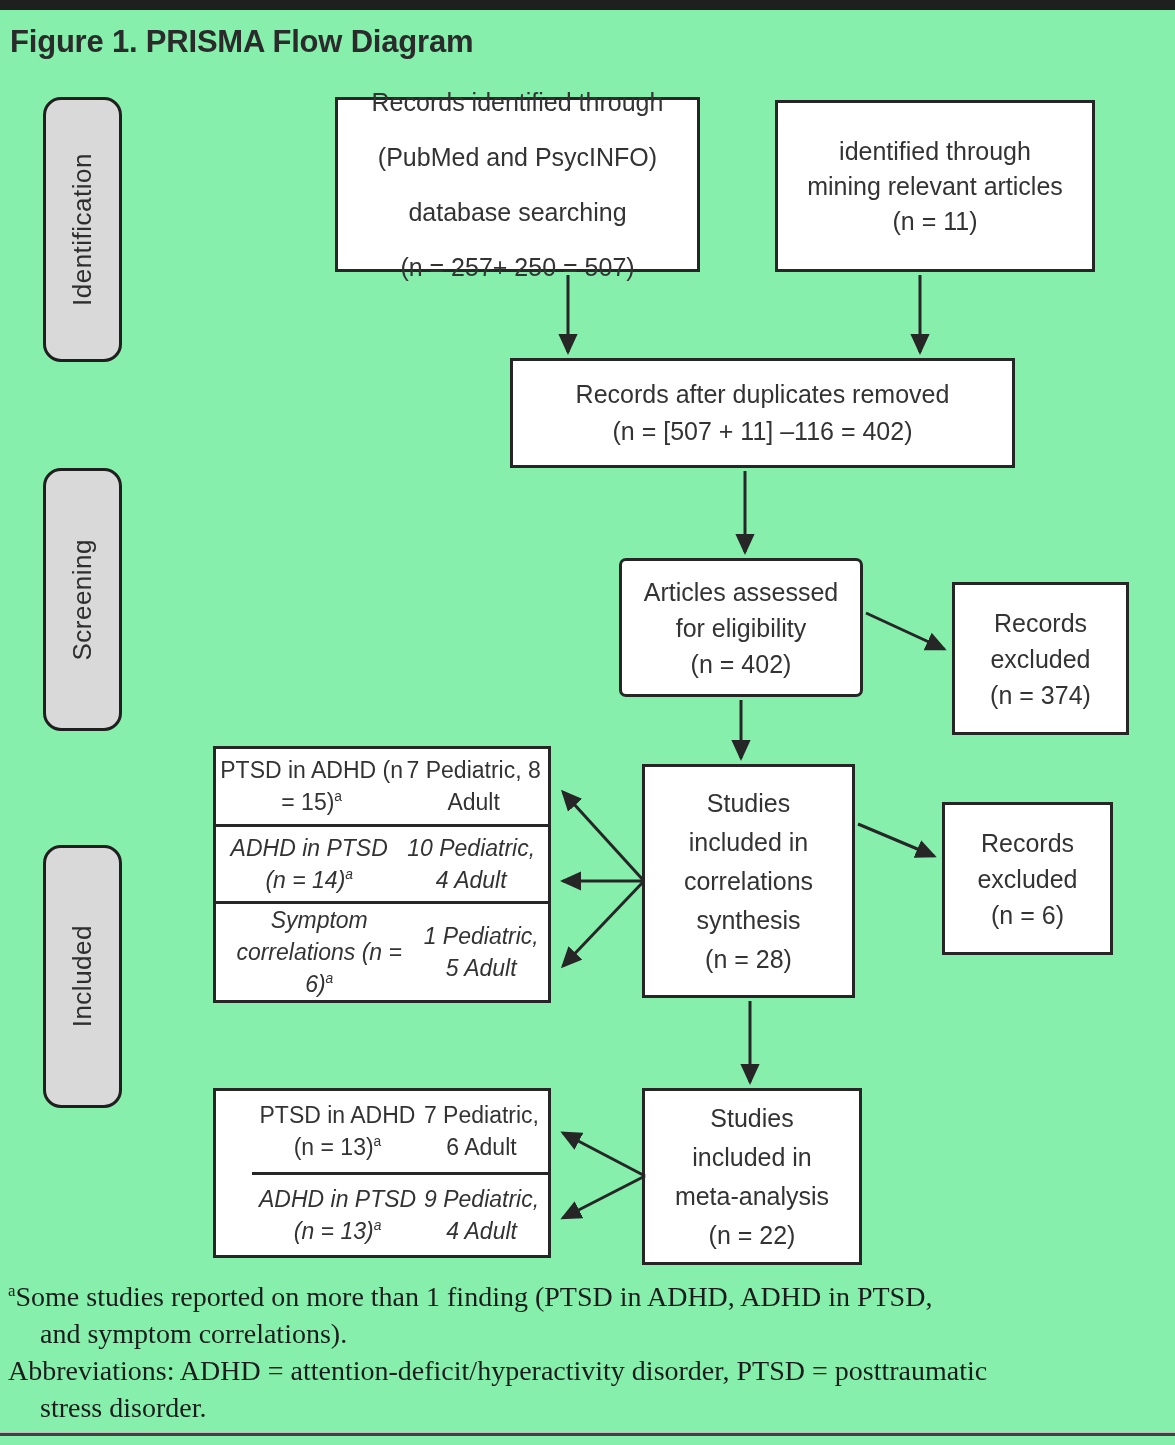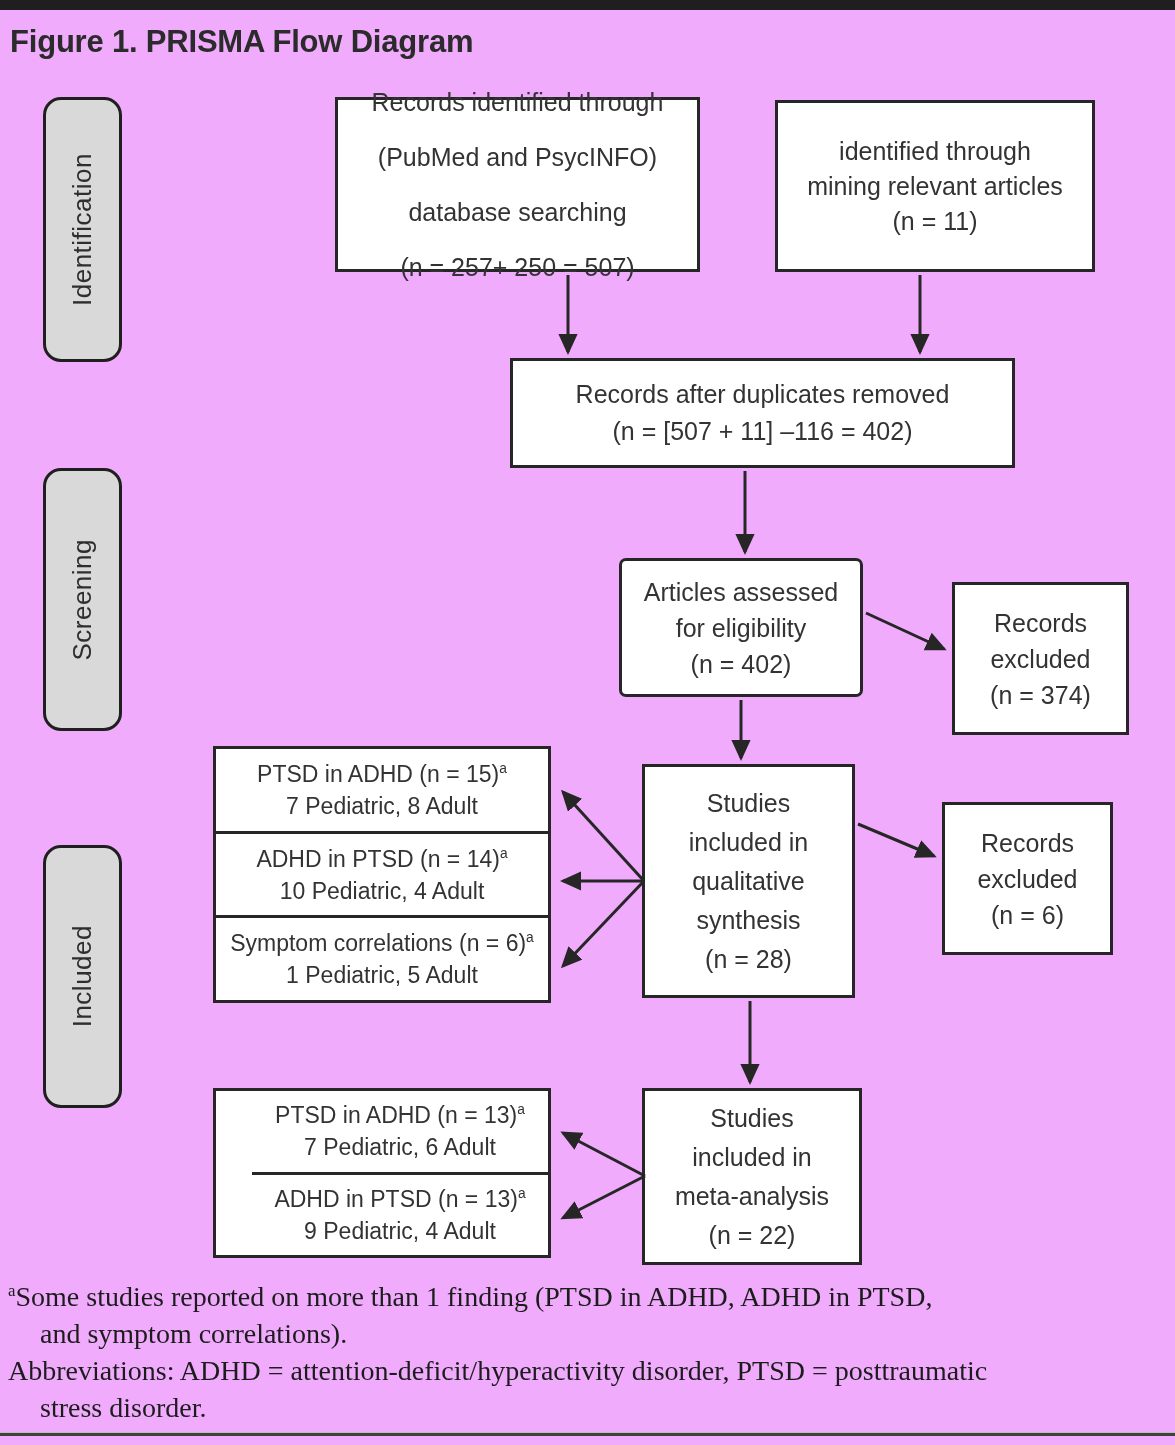--- a/index.html
+++ b/index.html
@@ -1,20 +1,20 @@
 <!DOCTYPE html>
 <html style="--border: #262626; --text: #333333; --stage-fill: #d9d9d9; --bar: #1f1f1f;"><head>
 <meta charset="utf-8">
 <style>
   :root{
     --border:#262626; --text:#333333; --stage-fill:#d9d9d9; --bar:#1f1f1f;
   }
   html,body{margin:0;padding:0;background:#ffffff;}
   #canvas{
-    position:relative; width:1175px; height:1445px; background:#f0abfc;
+    position:relative; width:1175px; height:1445px; background:#86efac;
     font-family:"Liberation Sans", sans-serif; overflow:hidden;
   }
   .topbar{position:absolute; left:0; top:7; width:100%; height:10px; background:var(--bar);}
   .title{
     position:absolute; left:10px; top:24px; font-size:31px; font-weight:700;
     color:#2b2b2b; letter-spacing:-0.2px; white-space:nowrap;
   }
   .stage{
     position:absolute; background:var(--stage-fill); border:3px solid var(--bar);
     border-radius:18px; display:flex; align-items:center; justify-content:center;
@@ -43,25 +43,25 @@
   #box-excl6      {left:942px; top:802px; width:171px; height:153px; line-height:36px;}
   #box-meta       {left:642px; top:1088px;width:220px; height:177px; line-height:39px;}
 
   .stack{
     position:absolute; border:3px solid var(--border); box-sizing:border-box;
     background:#fff; display:flex; flex-direction:column;
   }
   #stack-qualitative{left:213px; top:746px;  width:338px; height:257px;}
   #stack-meta       {left:213px; top:1088px; width:338px; height:170px;padding-left:36px;}
   .srow{
-    flex:1; display:flex; flex-direction:column; align-items:center;
+    flex:1; display:flex; flex-direction:row; align-items:center;
     justify-content:center; text-align:center; font-size:23px; line-height:32px;
     color:var(--text); padding:0 4px;
   }
-  .srow + .srow{border-top:3px solid var(--border);}
+  .srow + .srow{border-top:3px solid var(--border);font-style:italic;}
   sup{font-size:60%; line-height:0; vertical-align:super;}
 
   .arrows{position:absolute; left:0; top:0; pointer-events:none;}
 
   .footnotes{
     position:absolute; left:8px; top:1278px; width:1162px;
     font-family:"Liberation Serif", serif; font-size:28px; line-height:37px; color:#1c1c1c;
   }
   .fn-cont{padding-left:32px;}
   .bottomrule{position:absolute; left:0; top:1432px; width:100%; height:3px; background:#414141; border-top:1px solid #bdbdbd;}
@@ -110,21 +110,21 @@
 
   <div class="fbox" id="box-excl374">
     <div>Records</div>
     <div>excluded</div>
     <div>(n = 374)</div>
   </div>
 
   <div class="fbox" id="box-qualitative">
     <div>Studies</div>
     <div>included in</div>
-    <div>qualitative</div>
+    <div>correlations</div>
     <div>synthesis</div>
     <div>(n = 28)</div>
   </div>
 
   <div class="fbox" id="box-excl6">
     <div>Records</div>
     <div>excluded</div>
     <div>(n = 6)</div>
   </div>
 

